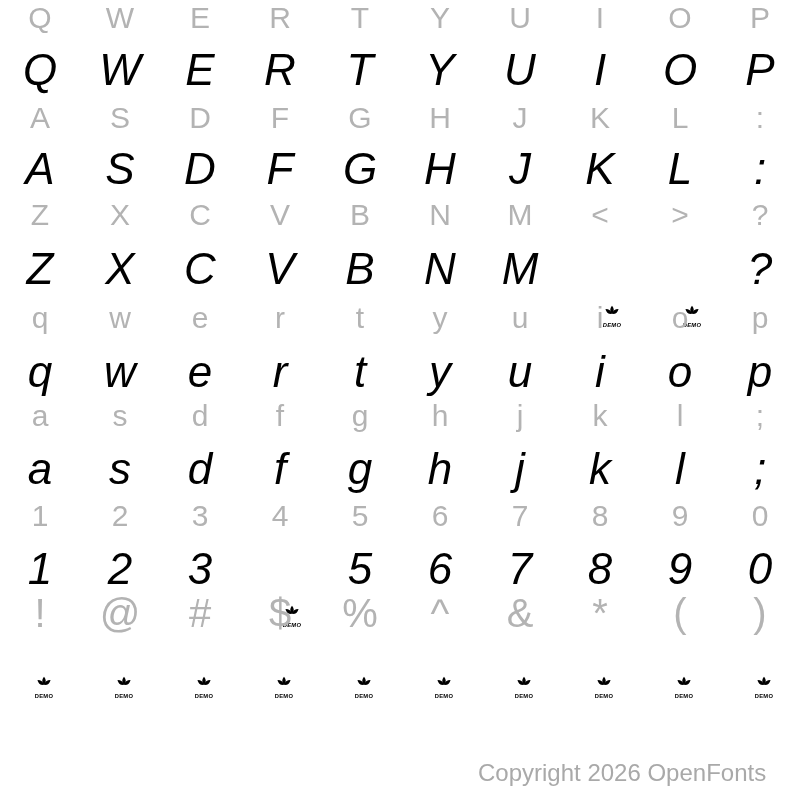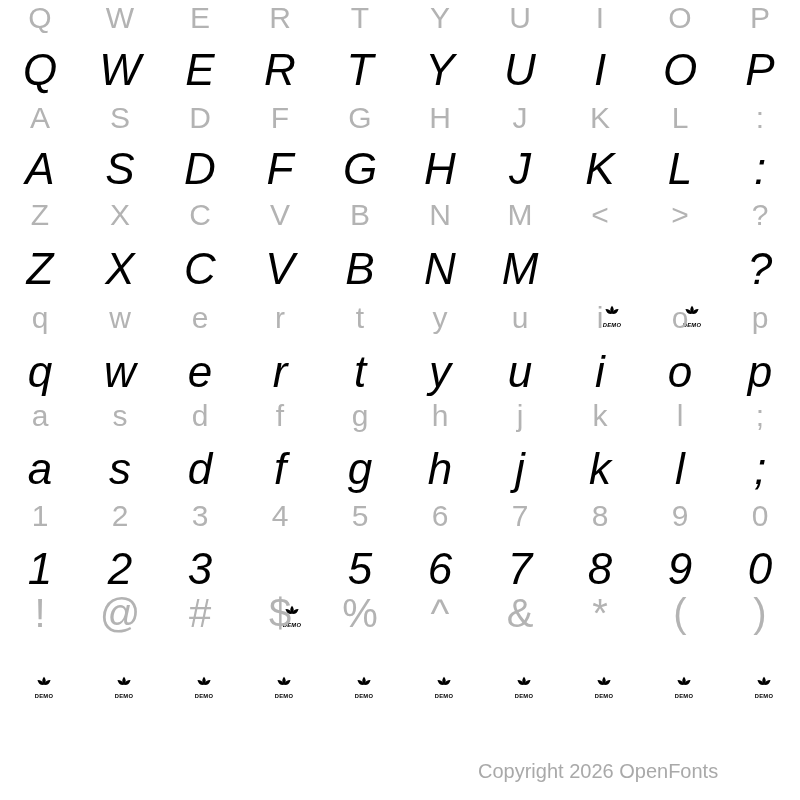--- a/index.html
+++ b/index.html
@@ -64,21 +64,21 @@
   #grid .row:nth-child(14) { top: 659px; }
 
   .demo-glyph {
     display: inline-block;
     vertical-align: baseline;
   }
   #copyright {
     position: absolute;
     left: 478px;
     top: 761px;
-    font-size: 20px;
+    font-size: 24px;
     line-height: 1;
     letter-spacing: 0px;
     color: #a9a9a9;
   }
 </style>
 </head>
 <body>
 
 <div id="page">
   <div id="grid">

